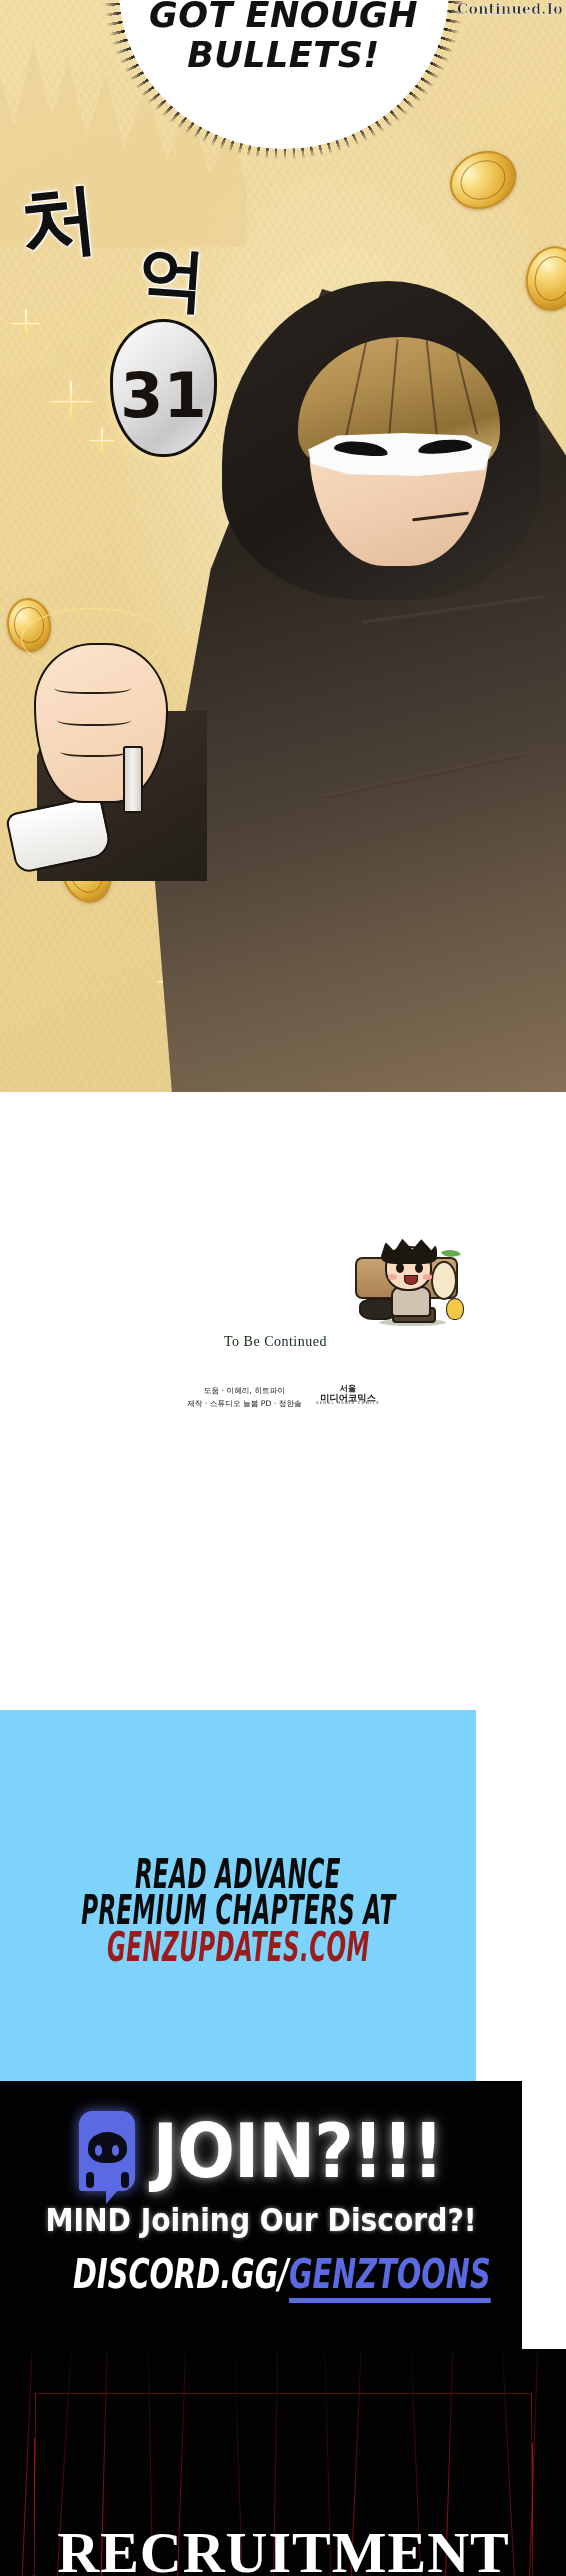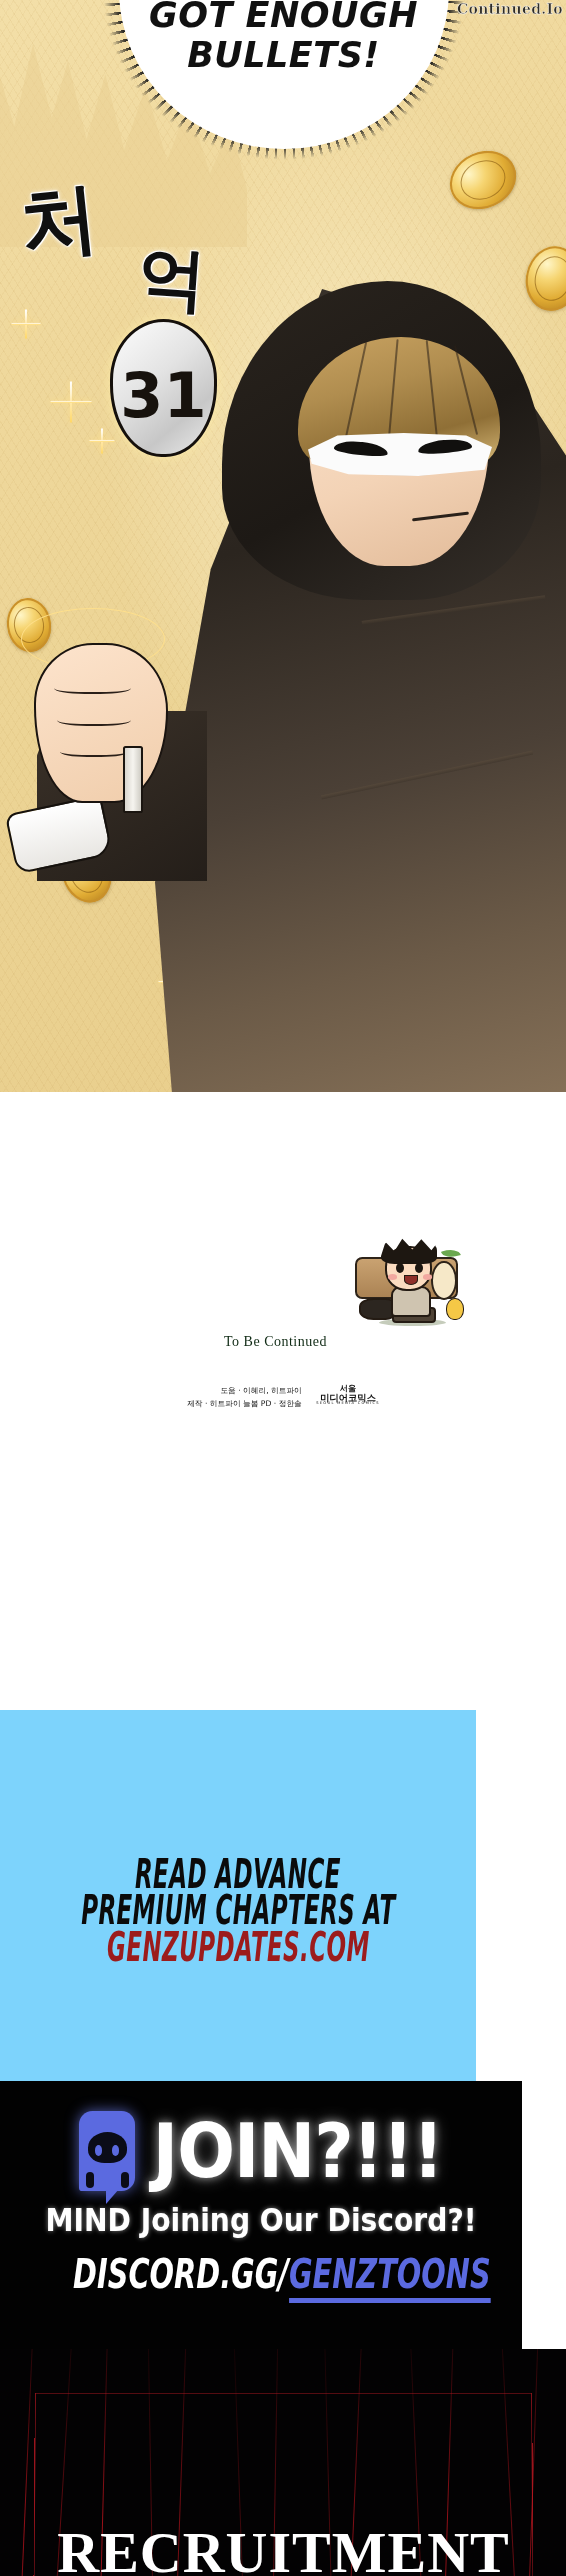--- a/index.html
+++ b/index.html
@@ -280,21 +280,21 @@
   }
   .tbc-title {
     position:absolute; left:0; right:16px; top:242px; text-align:center;
     font-family:"Liberation Serif", serif; font-size:14px; color:#0f2a14;
     letter-spacing:0.5px;
   }
   .credits {
     position:absolute; left:0; right:0; top:292px;
     display:flex; justify-content:center; align-items:flex-start; gap:14.4px;
   }
-  .credits-lines { text-align:right; }
+  .credits-lines { text-align:center; }
   .credits-lines div {
     font-family:"DejaVu Sans", sans-serif; font-size:7.7px; color:#111;
     line-height:1.7; white-space:nowrap;
   }
   .publisher { text-align:center; line-height:1.05; }
   .publisher .pub1 { font-family:"DejaVu Sans", sans-serif; font-weight:bold; font-size:8.2px; color:#111; }
   .publisher .pub2 { font-family:"DejaVu Sans", sans-serif; font-weight:bold; font-size:9.3px; color:#111; }
   .publisher .pub3 { font-family:"DejaVu Sans", sans-serif; font-size:3.6px; letter-spacing:1.3px; color:#111; }
 
   
@@ -471,21 +471,21 @@
       <div class="cheek r"></div>
       <div class="mouth2"></div>
       <div class="chick"></div>
     </div>
 
     <div class="tbc-title">To Be Continued</div>
 
     <div class="credits">
       <div class="credits-lines">
         <div>도움 · 이혜리, 히트파이</div>
-        <div>제작 · 히트파이 늘봄   PD · 정한솔</div>
+        <div>제작 · 스튜디오 늘봄   PD · 정한솔</div>
       </div>
       <div class="publisher">
         <div class="pub1">서울</div>
         <div class="pub2">미디어코믹스</div>
         <div class="pub3">SEOUL MEDIA COMICS</div>
       </div>
     </div>
   </section>
 
   <section class="promo">

